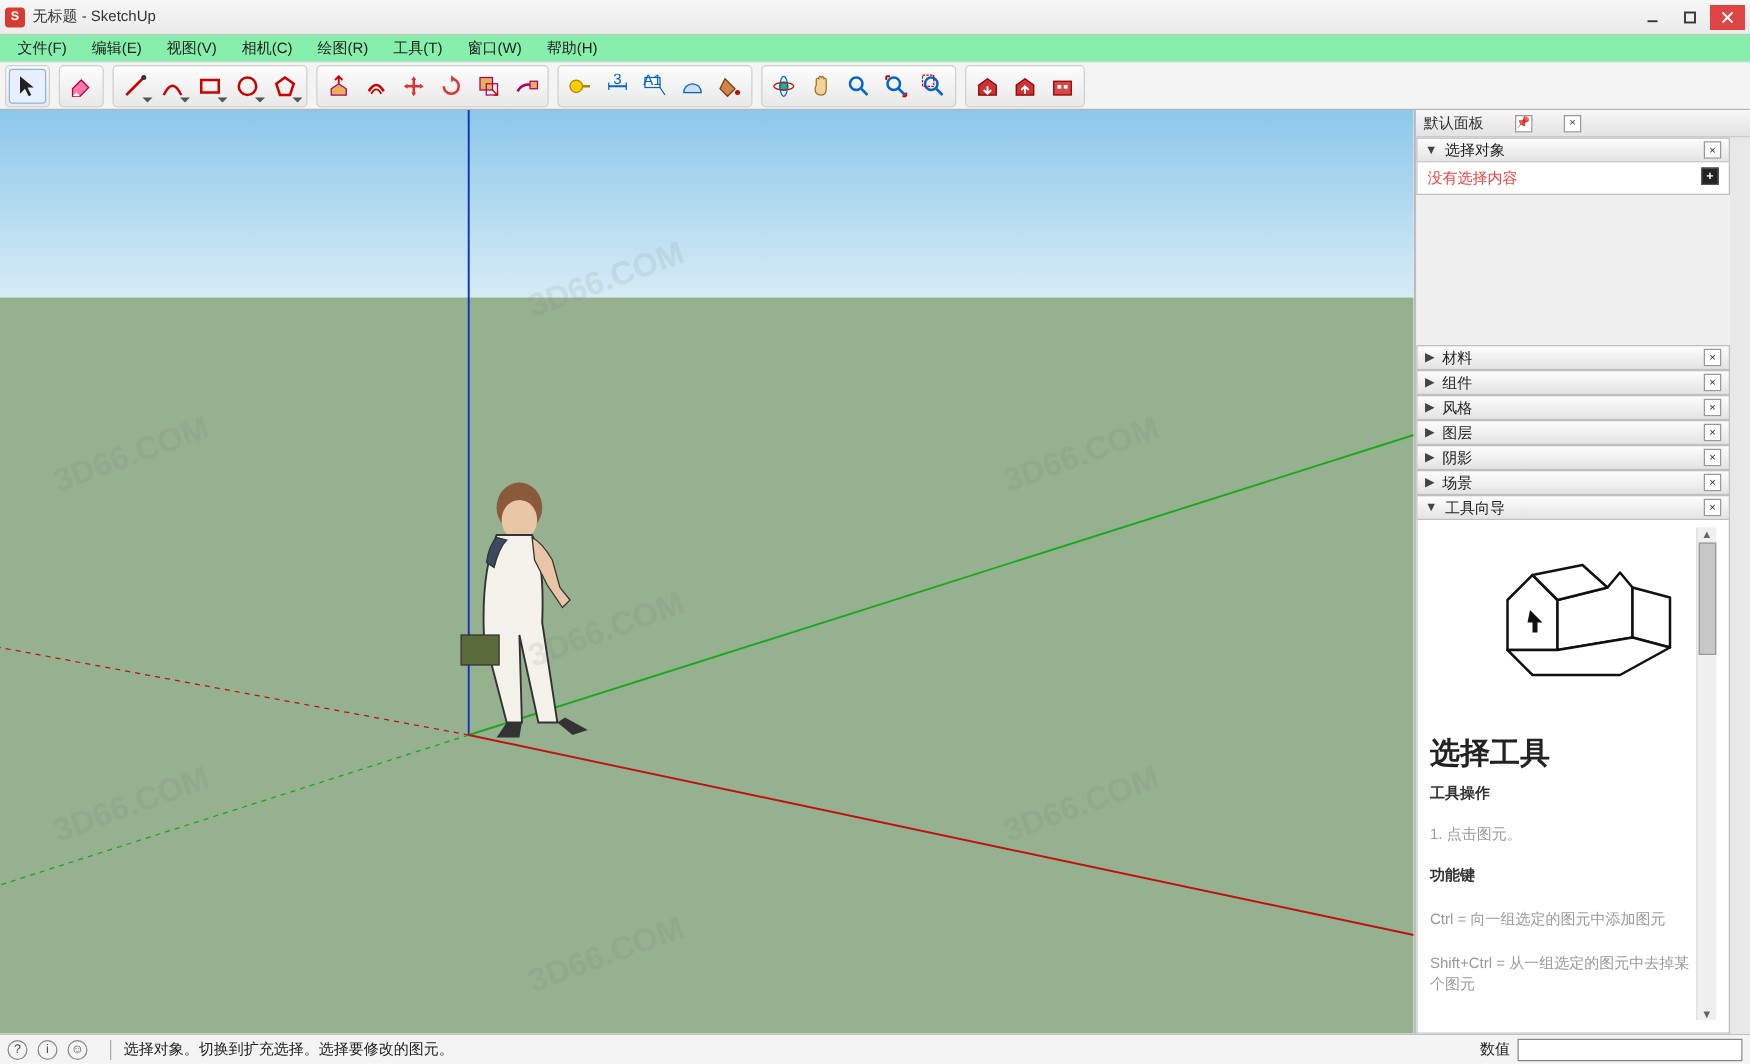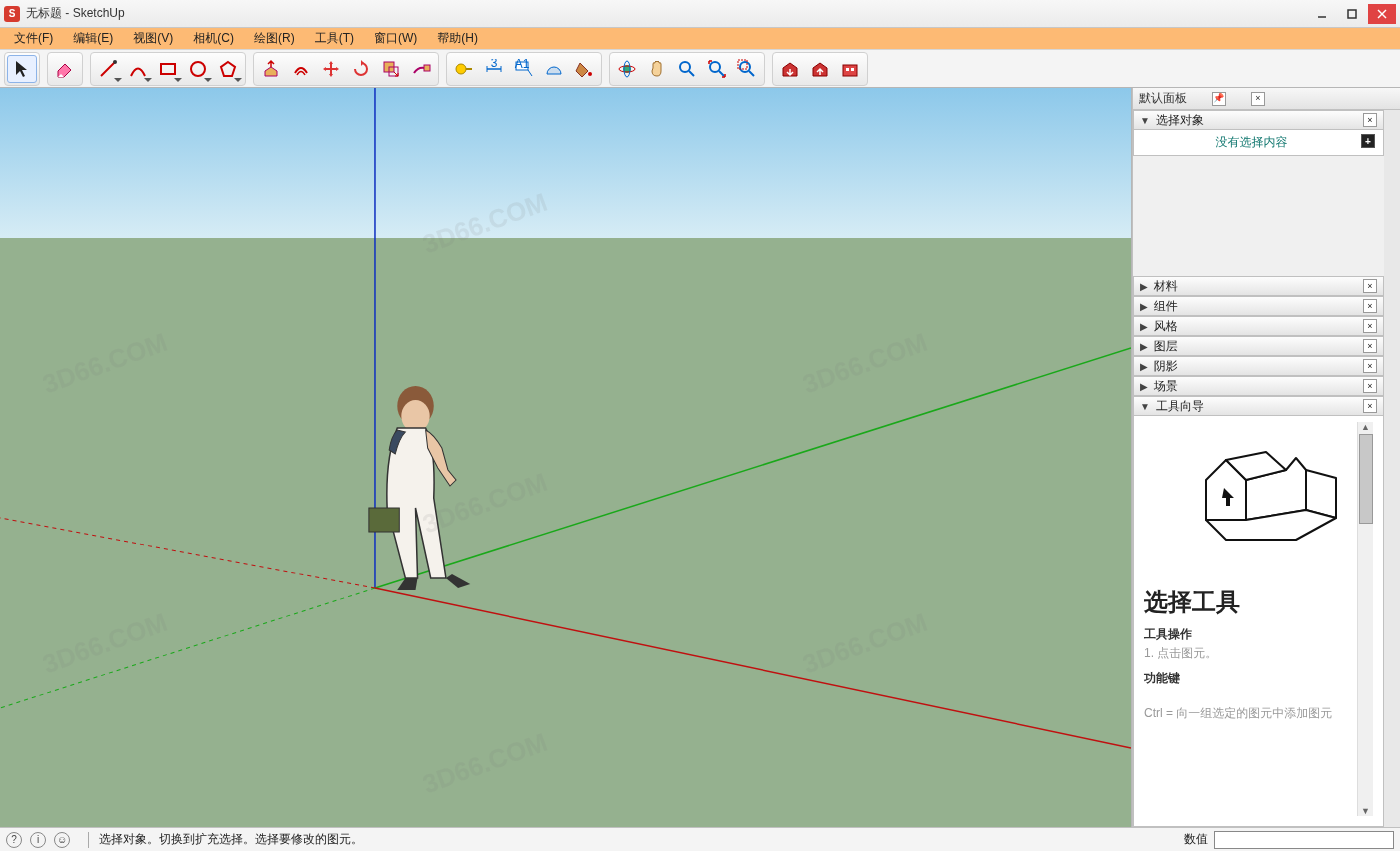--- a/index.html
+++ b/index.html
@@ -9,21 +9,21 @@
 .titlebar { height: 28px; background: linear-gradient(#f7f7f7,#ebebeb); display: flex; align-items: center; padding: 0 4px; border-bottom: 1px solid #c7c7c7; }
 .titlebar .app-icon { width: 16px; height: 16px; background: #d63b2f; border-radius: 3px; margin-right: 6px; display:flex;align-items:center;justify-content:center;color:#fff;font-size:10px;font-weight:bold; }
 .titlebar .title-text { color: #333; }
 .titlebar .spacer { flex: 1; }
 .titlebar .winbtn { width: 28px; height: 20px; display: inline-flex; align-items: center; justify-content: center; margin-left: 2px; }
 .titlebar .winbtn svg { width: 12px; height: 12px; }
 .titlebar .close { background: #e04343; }
 .titlebar .close svg { stroke: #fff; }
 
 
-.menubar { height: 22px; background: #fdba74; display: flex; align-items: center; padding: 0 4px; border-bottom: 1px solid #d6d6d6; }
+.menubar { height: 22px; background: #86efac; display: flex; align-items: center; padding: 0 4px; border-bottom: 1px solid #d6d6d6; }
 .menubar .item { padding: 2px 10px; color: #222; cursor: default; }
 
 
 .toolbar { height: 38px; background: #f4f4f4; display: flex; align-items: center; padding: 2px 4px; border-bottom: 1px solid #b6b6b6; gap: 1px; }
 .tb-group { display: flex; align-items: center; border: 1px solid #d0d0d0; border-radius: 4px; padding: 2px; background: linear-gradient(#fdfdfd,#e9e9e9); margin-right: 6px; }
 .tb-btn { width: 30px; height: 28px; display: flex; align-items: center; justify-content: center; border-radius: 3px; position: relative; }
 .tb-btn.selected { background: #e8f0ff; border: 1px solid #8cb3e8; }
 .tb-btn svg { width: 20px; height: 20px; }
 .tb-dd { position:absolute; right:1px; bottom:1px; width:0;height:0;border-left:4px solid transparent;border-right:4px solid transparent;border-top:4px solid #555;}
 
@@ -37,28 +37,28 @@
 .tray-scroll { width: 16px; background: #e8e8e8; }
 .tray-row { display:flex; }
 .tray-inner { flex:1; display:flex; flex-direction:column; overflow:hidden;}
 .tray-head { height: 22px; background: linear-gradient(#f7f7f7,#e3e3e3); border-bottom: 1px solid #c0c0c0; display: flex; align-items: center; padding: 0 6px; color: #333; gap: 21px; }
 .tray-head .pin { margin-left:auto; }
 .tray-head .pin, .panel-head .x { width:14px;height:14px;display:inline-flex;align-items:center;justify-content:center;border:1px solid #999;background:#fff;margin-left:4px;font-size:9px;line-height:1;}
 .panel-head { height: 20px; background: linear-gradient(#fdfdfd,#e4e4e4); border: 1px solid #c0c0c0; display: flex; align-items: center; padding: 0 6px; color: #222; font-weight:normal;}
 .panel-head .arrow { margin-right: 6px; font-size: 10px; color:#444; }
 .panel-head .x { margin-left: auto; }
 .panel-body { background: #fff; border:1px solid #c0c0c0; border-top:none; padding: 4px 8px; }
-.panel-body .noselect { color:#0f766e;text-align:center; }
+.panel-body .noselect { color:#ef4444; }
 .panel-body .plusbox { float:right;width:14px;height:14px;border:1px solid #555;background:#222;color:#fff;display:flex;align-items:center;justify-content:center;font-size:10px;font-weight:bold;}
 .panel-gap { height: 120px; background:#f0f0f0;}
 .instructor { background:#fff; border:1px solid #c0c0c0; border-top:none; padding:6px 10px 10px 10px; flex:1; overflow:hidden; }
 .instructor h2 { font-size:24px; font-weight:bold; color:#222; margin-top:6px;}
 .instructor .desc { color:#999; margin:4px 0 10px 0; line-height:1.4;}
 .instructor .sub { font-weight:bold; color:#333; margin-top:8px;}
-.instructor .step { color:#999; margin:2px 0;}
+.instructor .step { color:#999; margin:16px 0;}
 .instructor .key { color:#999; margin:18px 0; line-height:1.4;}
 .instructor svg { display:block; margin: 8px auto 4px auto;}
 .instr-wrap{display:flex;height:100%;}
 .instr-scroll{width:16px;background:#f0f0f0;border-left:1px solid #ddd;display:flex;flex-direction:column;align-items:center;}
 .instr-scroll .arrow{font-size:9px;color:#666;}
 .instr-thumb{flex:0 0 90px;background:#c8c8c8;border:1px solid #999;width:14px;margin-top:2px;}
 
 
 .statusbar { height: 24px; background: #f4f4f4; border-top: 1px solid #c0c0c0; display: flex; align-items: center; padding: 0 6px; color: #222; }
 .statusbar .icon { width:16px; height:16px; border:1px solid #888; border-radius:50%; display:inline-flex; align-items:center; justify-content:center; font-size:10px; margin-right:8px; color:#444;}
@@ -399,20 +399,21 @@
                   <path d="M60 90 L100 90 L160 80 L190 88 L150 110 L80 110 Z"></path>
                   <path d="M80 30 L100 50 L140 40 L120 22 Z"></path>
                 </g>
                 <path d="M78 58 L88 68 L84 68 L84 76 L80 76 L80 68 L76 68 Z" fill="#111"></path>
               </svg>
               <h2>选择工具</h2>
               <div class="sub">工具操作</div>
               <div class="step">1.  点击图元。</div>
               <div class="sub">功能键</div>
               <div class="key">Ctrl = 向一组选定的图元中添加图元</div>
+              <div class="key">Shift+Ctrl = 从一组选定的图元中去掉某个图元</div>
             </div>
             <div class="instr-scroll">
               <span class="arrow">▲</span>
               <div class="instr-thumb"></div>
               <div style="flex:1"></div>
               <span class="arrow">▼</span>
             </div>
           </div>
         </div>
       </div>

